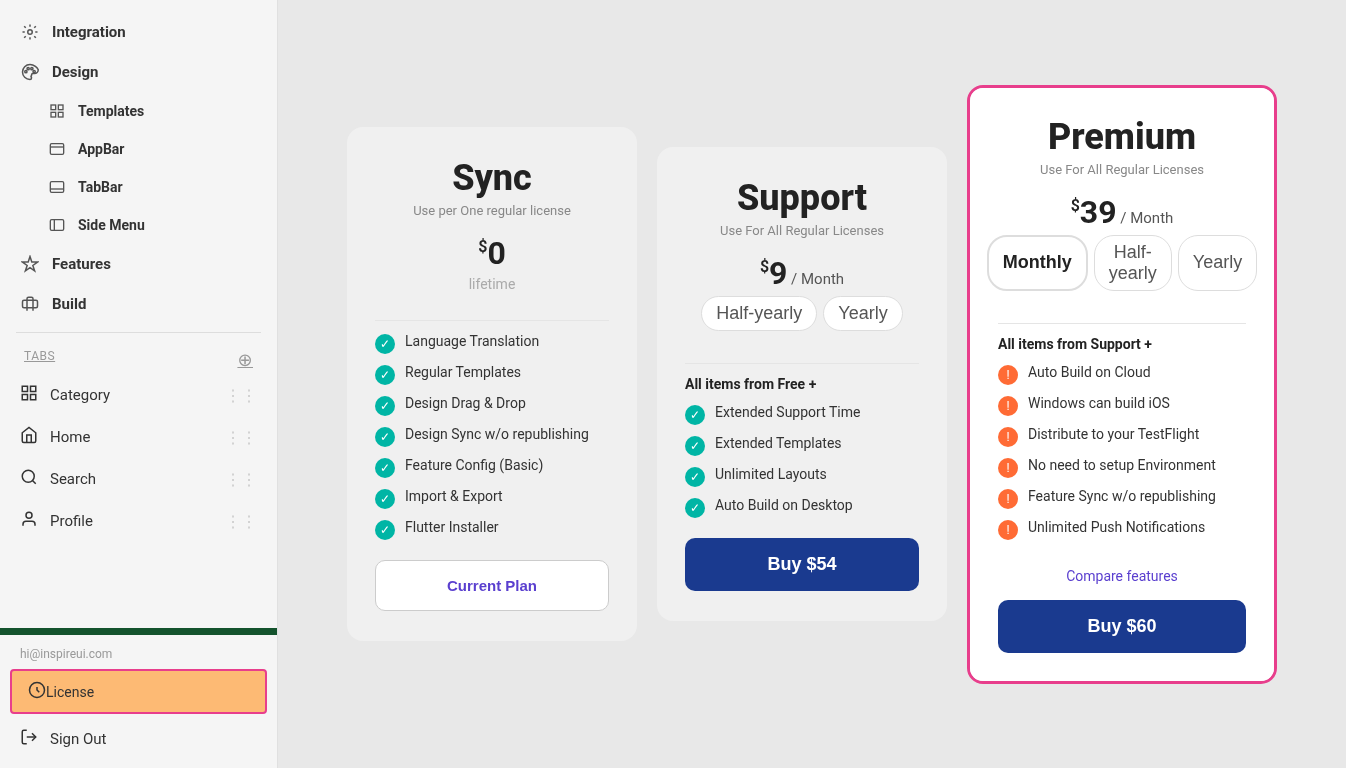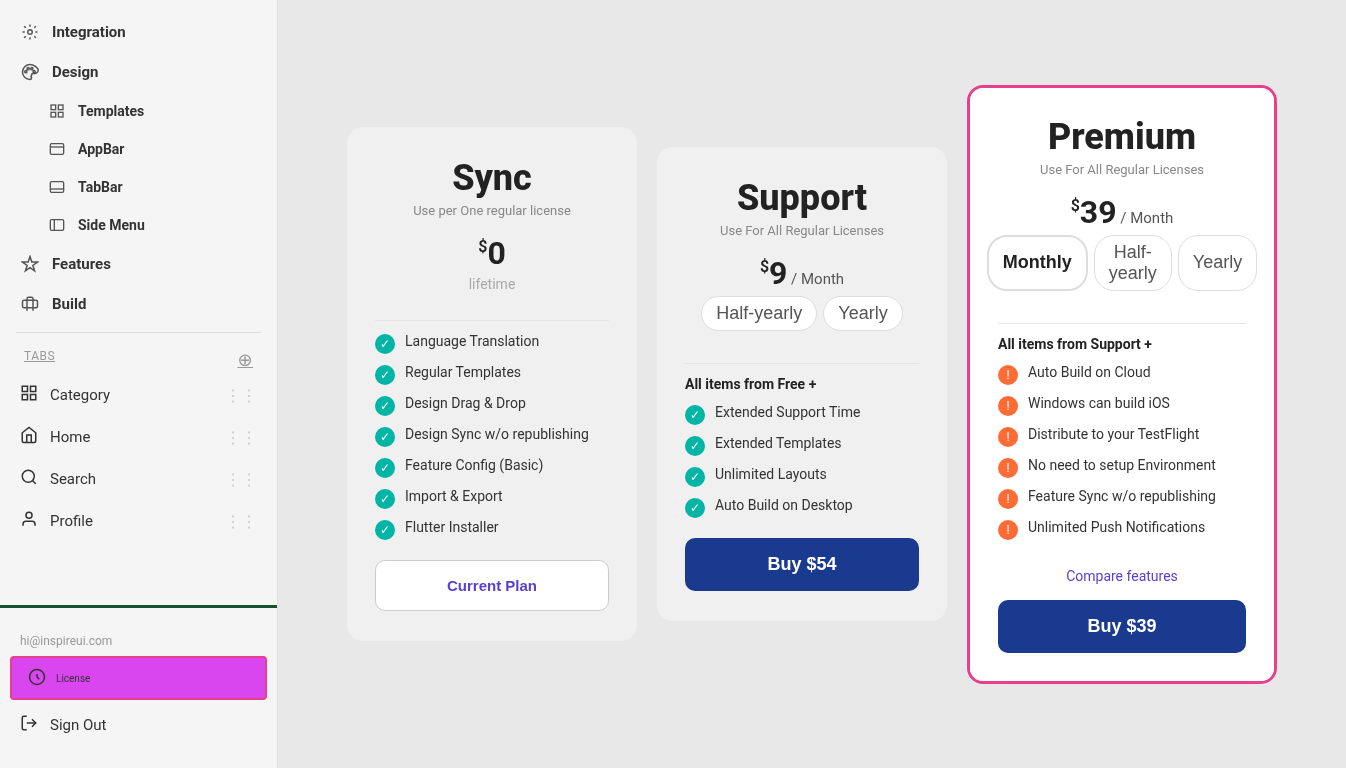--- a/index.html
+++ b/index.html
@@ -50,34 +50,33 @@
       display: flex;
       align-items: center;
       padding: 10px 20px;
       cursor: pointer;
       color: #333;
       font-size: 15px;
       gap: 12px;
     }
     .drag-handle { margin-left: auto; color: #ccc; font-size: 16px; cursor: grab; }
 
-    .sidebar-footer { padding: 22px 0; border-top: 3px solid #14532d; }
+    .sidebar-footer { padding: 8px 0; border-top: 7px solid #14532d; }
     .sidebar-email { padding: 4px 20px; font-size: 12px; color: #999; }
     .sidebar-license-item {
       display: flex;
       align-items: center;
       padding: 10px 16px;
       cursor: pointer;
       color: #333;
-      font-size: 10px;
-      gap: 10px;
+      font-size: 14px;
       border: 2px solid #e83e8c;
       margin: 4px 10px;
       border-radius: 4px;
-      background: #d946ef;
+      background: #fdba74;
     }
     .sidebar-signout {
       display: flex;
       align-items: center;
       padding: 10px 20px;
       cursor: pointer;
       color: #333;
       font-size: 15px;
       gap: 12px;
     }
@@ -524,17 +523,17 @@
         <li class="feature-item">
           <span class="feature-check check-orange">!</span>
           <span>Feature Sync w/o republishing</span>
         </li>
         <li class="feature-item">
           <span class="feature-check check-orange">!</span>
           <span>Unlimited Push Notifications</span>
         </li>
       </ul>
       <div class="compare-link">Compare features</div>
-      <button class="plan-btn btn-primary-bright">Buy $39</button>
+      <button class="plan-btn btn-primary-bright">Buy $60</button>
     </div>
   </div>
 
 </main>
 
 </body></html>

